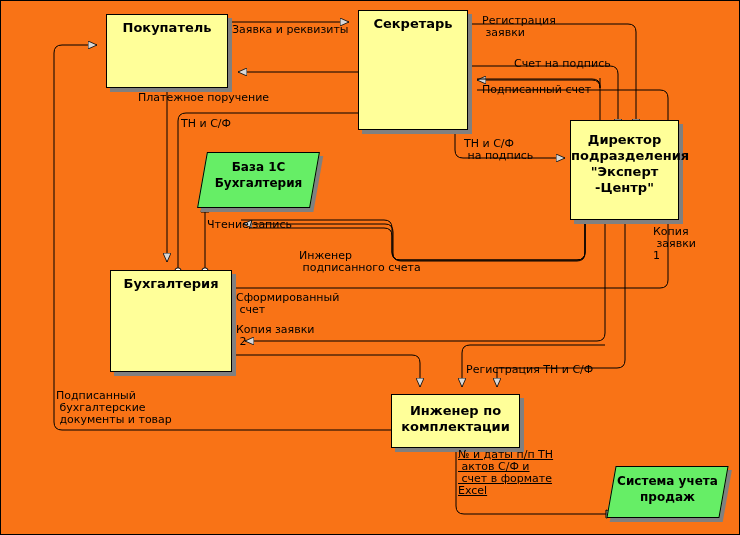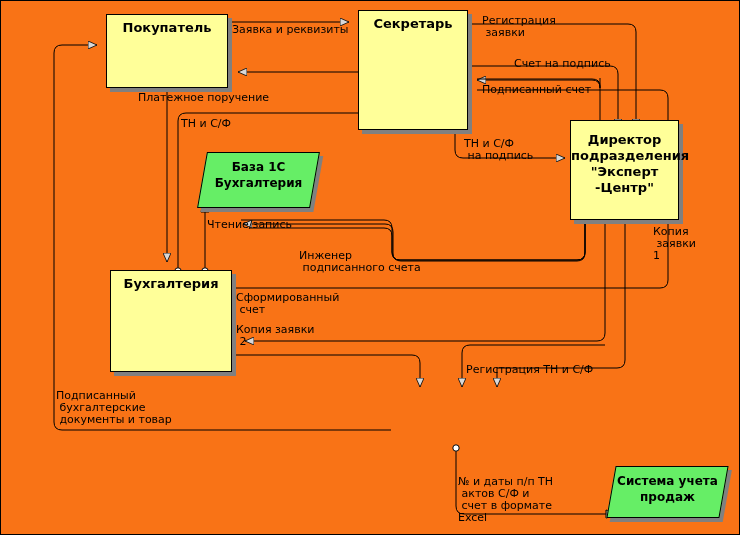--- a/index.html
+++ b/index.html
@@ -149,20 +149,24 @@
     <span style="white-space:pre-line;">Директор
 подразделения
 "Эксперт
 -Центр"</span>
   </div>
 
   <div class="node" style="left:110px; top:270px; width:122px; height:102px;">
     <span>Бухгалтерия</span>
   </div>
 
+  <div class="node" style="left:391px; top:394px; width:129px; height:54px; padding-top:8px;">
+    <span style="white-space:pre-line;">Инженер по
+комплектации</span>
+  </div>
 
   <div class="store" style="left:202px; top:152px; width:113px; height:56px;">
     <div class="shape"></div>
     <div class="txt" style="white-space:pre-line;">База 1С
 Бухгалтерия</div>
   </div>
 
   <div class="store" style="left:611px; top:466px; width:113px; height:52px;">
     <div class="shape"></div>
     <div class="txt" style="white-space:pre-line;">Система учета
@@ -201,18 +205,18 @@
  заявки
 1</div>
 
 
   <div class="flow-label" style="left:466px; top:364px;">Регистрация ТН и С/Ф</div>
 
   <div class="flow-label" style="left:56px; top:390px;">Подписанный
  бухгалтерские
  документы и товар</div>
 
-  <div class="flow-label" style="left:458px; top:476px;">№ и даты п/п ТН
+  <div class="flow-label" style="left:458px; top:449px;text-decoration:underline;">№ и даты п/п ТН
  актов С/Ф и
  счет в формате
 Excel</div>
 
 </div>
 
 </body></html>

